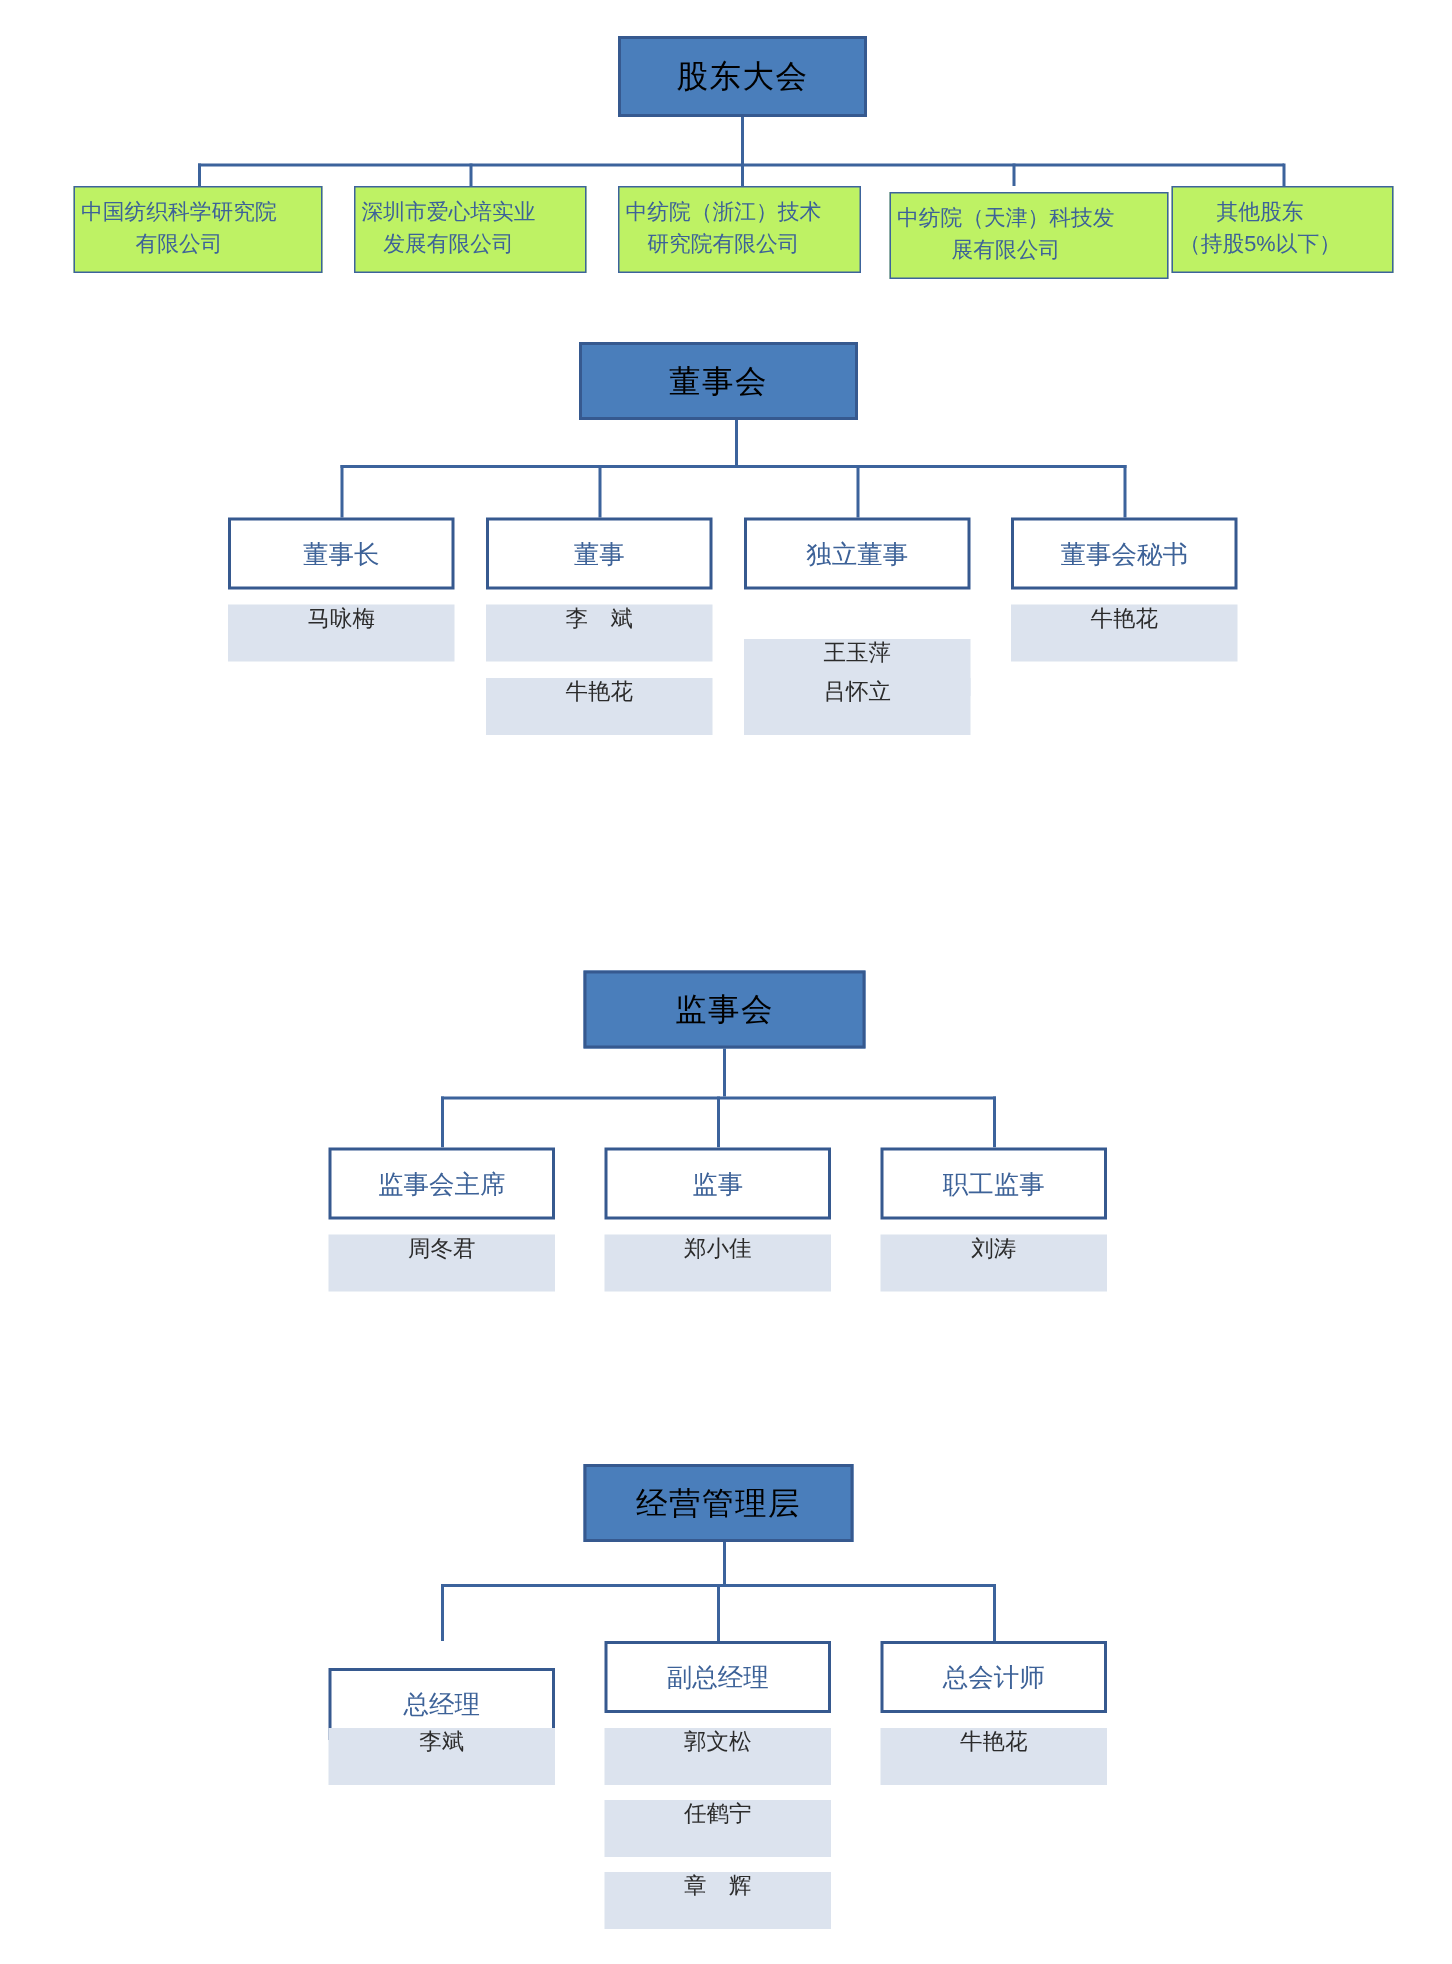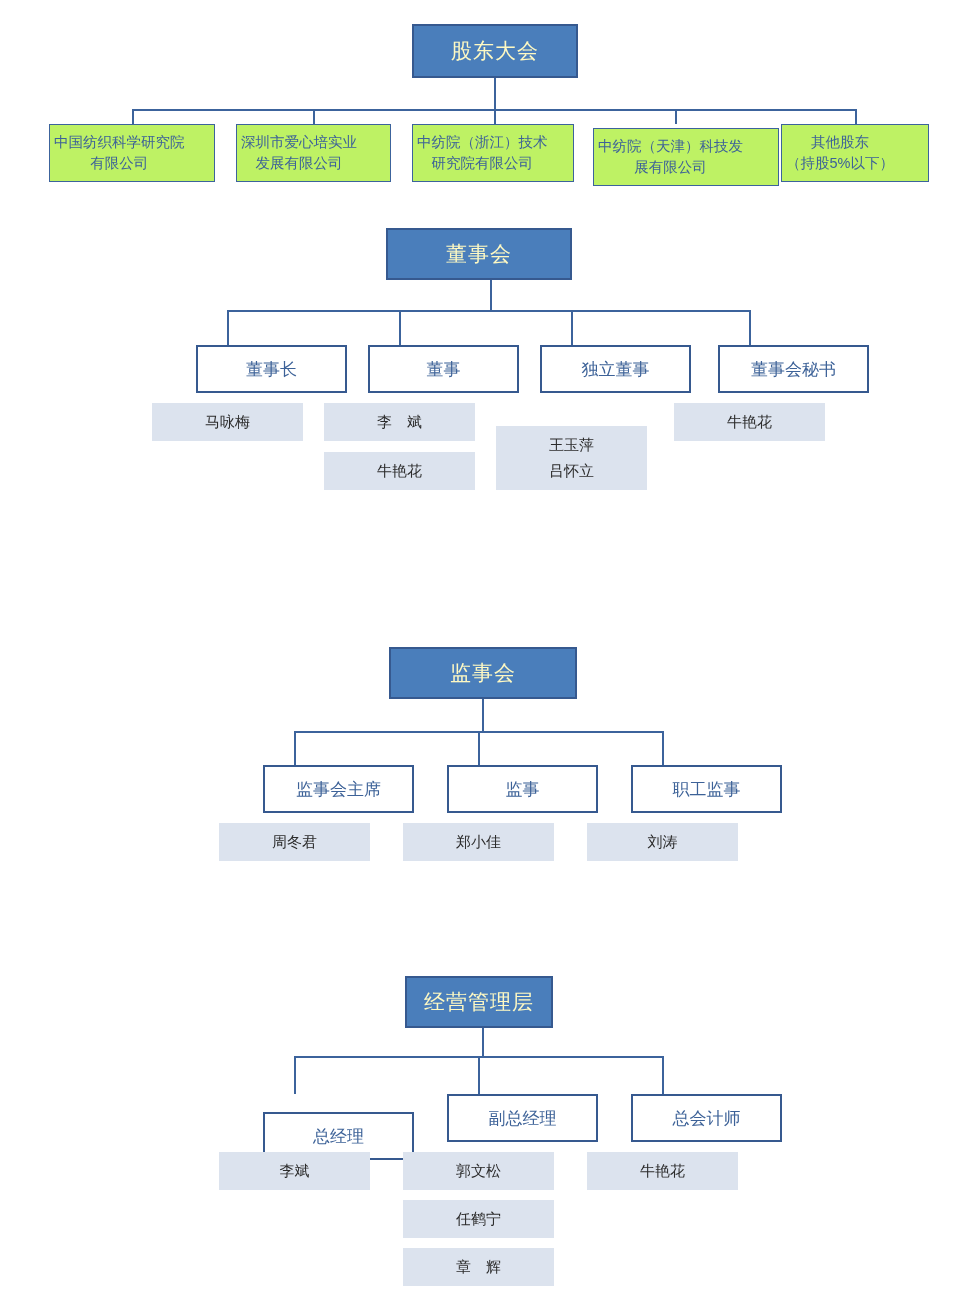--- a/index.html
+++ b/index.html
@@ -13,37 +13,36 @@
   
   .ln{position:absolute;background:#3c639c;}
   .ln.h{height:2px;}
   .ln.v{width:2px;}
 
   
   .hdr{
     position:absolute;
     background:#4a7ebb;
     border:2px solid #36598f;
-    color:#fef9c3;
+    color:#000000;
     display:flex;align-items:center;justify-content:center;
     font-size:21px;
     letter-spacing:1px;
     box-sizing:border-box;
   }
 
   
   .role{
     position:absolute;
     background:#ffffff;
     border:2px solid #36598f;
     color:#3d6298;
     display:flex;align-items:center;justify-content:center;
     font-size:17px;
     box-sizing:border-box;
-    margin-left:44px;
   }
 
   
   .sh{
     position:absolute;
     background:#bef264;
     border:1px solid #3c639c;
     color:#3d6298;
     display:flex;align-items:center;justify-content:flex-start;
     text-align:center;
@@ -51,21 +50,21 @@
     line-height:1.45;
     box-sizing:border-box;
     padding:2px 4px;
   }
 
   
   .name{
     position:absolute;
     background:#dce3ee;
     color:#2b2b2b;
-    display:flex;align-items:center;justify-content:center;
+    display:flex;justify-content:center;
     font-size:15px;
     box-sizing:border-box;
   }
 </style>
 </head>
 <body>
 
 <div class="canvas">
 
   <div class="hdr" style="left:412px;top:24px;width:166px;height:54px;">
@@ -182,21 +181,21 @@
     <span>郑小佳</span>
   </div>
 
   <div class="role" style="left:587px;top:765px;width:151px;height:48px;">
     <span>职工监事</span>
   </div>
   <div class="name" style="left:587px;top:823px;width:151px;height:38px;">
     <span>刘涛</span>
   </div>
 
-  <div class="hdr" style="left:405px;top:976px;width:148px;height:52px;">
+  <div class="hdr" style="left:389px;top:976px;width:180px;height:52px;">
     <span>经营管理层</span>
   </div>
 
   <div class="ln v" style="left:482px;top:1028px;height:29px;"></div>
   <div class="ln h" style="left:294px;top:1056px;width:370px;"></div>
   <div class="ln v" style="left:294px;top:1056px;height:38px;"></div>
   <div class="ln v" style="left:478px;top:1056px;height:38px;"></div>
   <div class="ln v" style="left:662px;top:1056px;height:38px;"></div>
 
   <div class="role" style="left:219px;top:1112px;width:151px;height:48px;">

